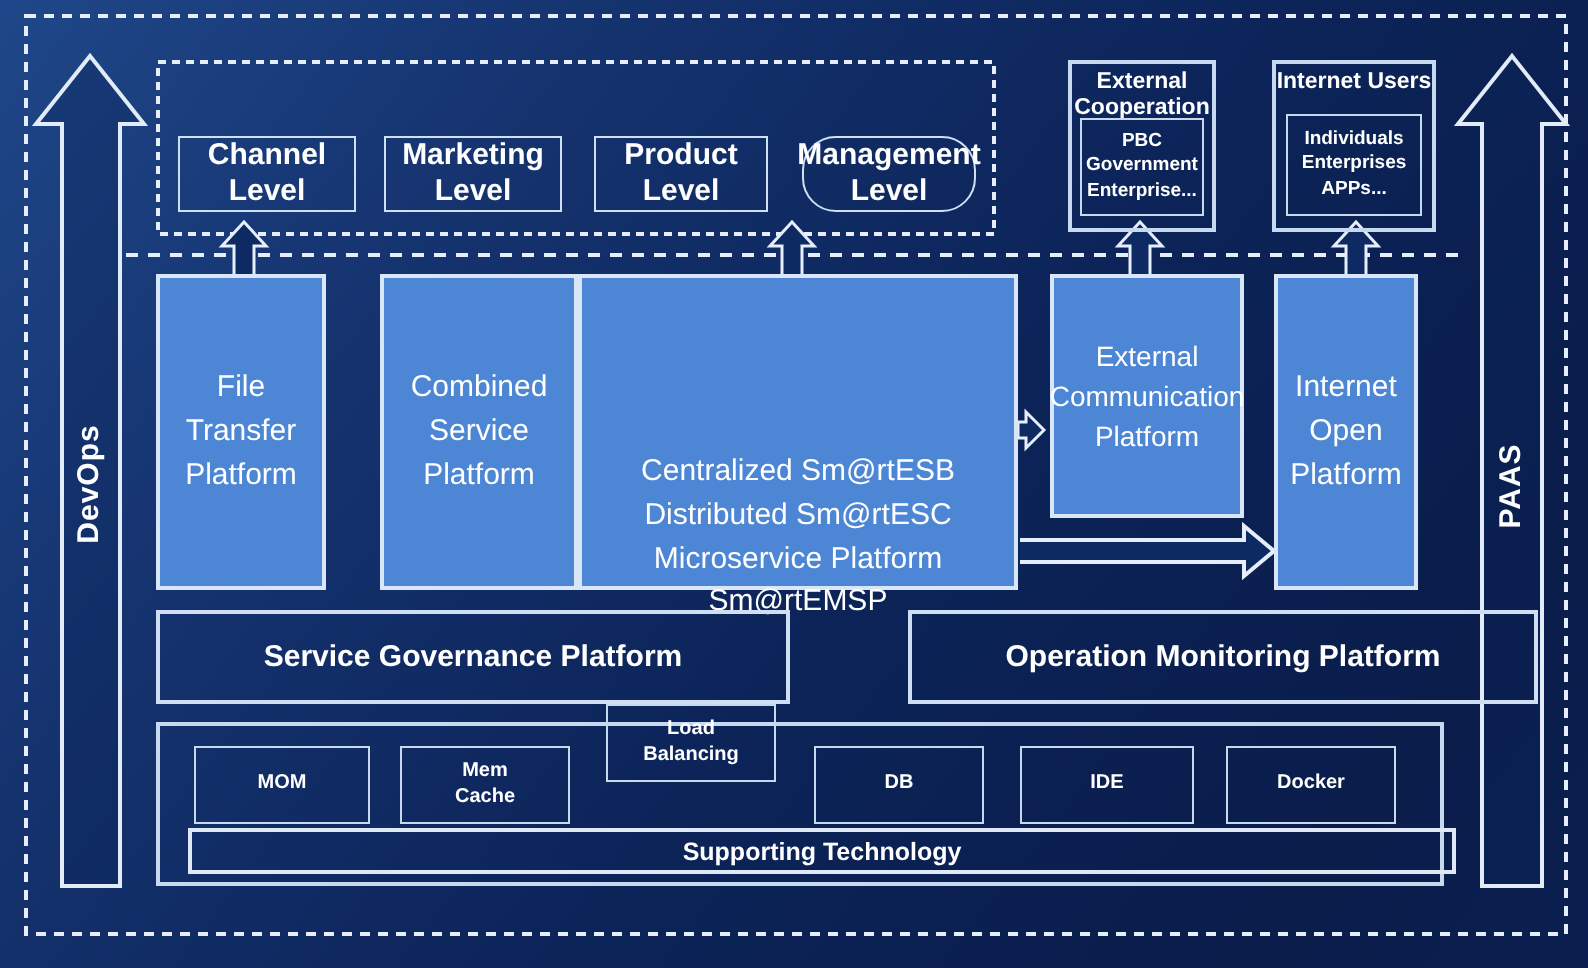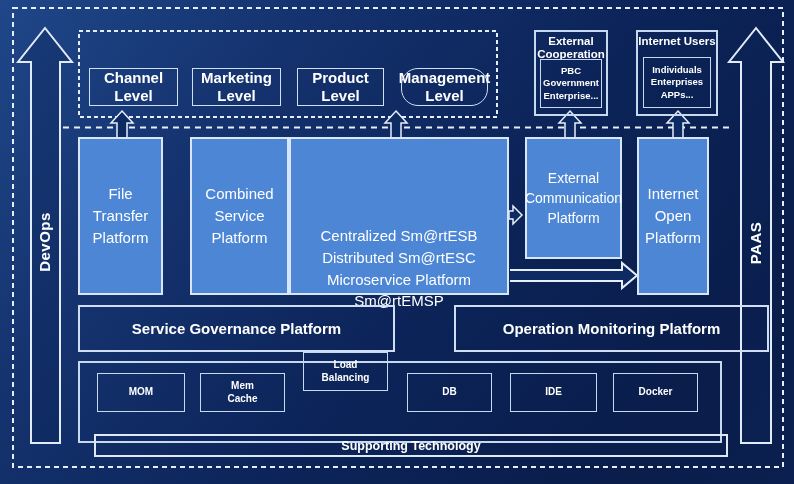--- a/index.html
+++ b/index.html
@@ -94,15 +94,15 @@
 
   <div class="box darkbox" style="left:78px;top:361px;width:644px;height:82px;"></div>
   <div class="box darkbox techbox preline" style="left:97px;top:373px;width:88px;height:39px;">MOM</div>
   <div class="box darkbox techbox preline" style="left:200px;top:373px;width:85px;height:39px;">Mem
 Cache</div>
   <div class="box darkbox techbox preline" style="left:303px;top:352px;width:85px;height:39px;">Load
 Balancing</div>
   <div class="box darkbox techbox preline" style="left:407px;top:373px;width:85px;height:39px;">DB</div>
   <div class="box darkbox techbox preline" style="left:510px;top:373px;width:87px;height:39px;">IDE</div>
   <div class="box darkbox techbox preline" style="left:613px;top:373px;width:85px;height:39px;">Docker</div>
-  <div class="box suppbar" style="left:94px;top:414px;width:634px;height:23px;z-index:3;margin-top:20px;">Supporting Technology</div>
+  <div class="box suppbar" style="left:94px;top:414px;width:634px;height:23px;z-index:3;">Supporting Technology</div>
 
 </div>
 
 </body></html>

